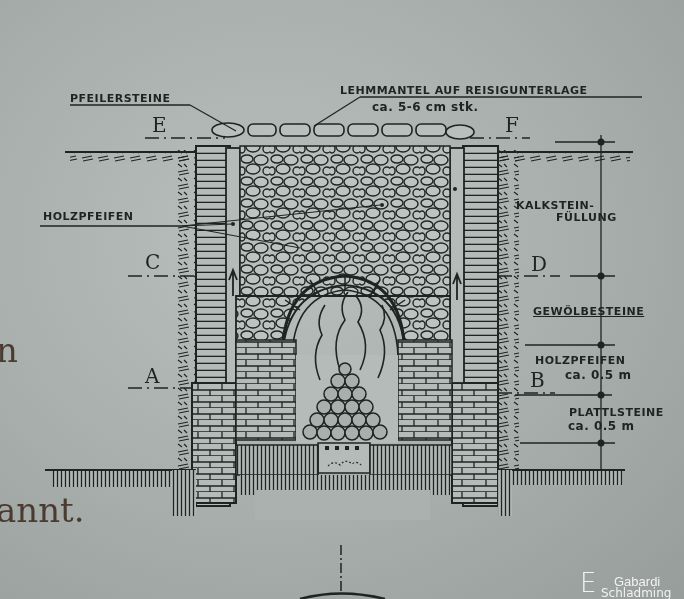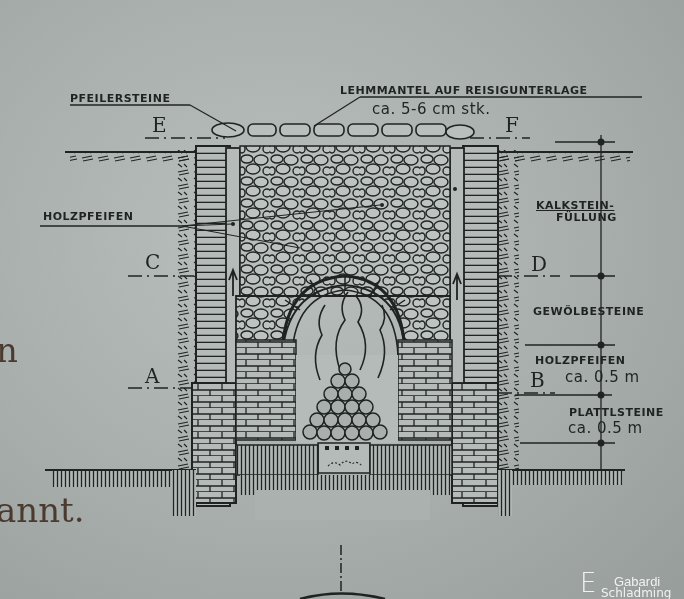--- a/index.html
+++ b/index.html
@@ -1,20 +1,20 @@
 <!DOCTYPE html>
 <html><head>
 <meta charset="utf-8">
 <style>
   html,body{margin:0;padding:0;}
   body{width:684px;height:599px;overflow:hidden;background:#a9b0ad;position:relative;font-family:"DejaVu Sans",sans-serif;}
   .bg{position:absolute;inset:0;background:radial-gradient(ellipse at 40% 40%,#b8bfbc 0%,#a7aeab 55%,#979d9a 100%);}
   svg.main{position:absolute;left:0;top:0;}
   .lbl{position:absolute;font-family:"DejaVu Sans",sans-serif;font-weight:bold;color:#1f2422;font-size:11px;letter-spacing:0.5px;white-space:nowrap;}
-  .sub{font-weight:normal;font-size:15px;}
+  .sub{font-weight:bold;font-size:12px;}
   .big{font-family:"DejaVu Serif",serif;font-weight:normal;font-size:20px;}
   .serif-text{position:absolute;font-family:"DejaVu Serif",serif;color:#4a3a30;font-size:34px;}
   .wm{position:absolute;color:#f2f2f2;}
   .wm-e{font-family:"DejaVu Sans",sans-serif;font-size:26px;font-weight:200;left:580px;top:570px;line-height:26px;}
   .wm-1{font-family:Liberation Sans, sans-serif;font-size:13px;left:614px;top:574px;}
   .wm-2{font-family:"DejaVu Sans",sans-serif;font-size:12px;left:601px;top:586px;}
 </style>
 </head>
 <body>
 
@@ -186,23 +186,23 @@
   </g>
 
   <line x1="341" y1="545" x2="341" y2="593" stroke="#1f2422" stroke-width="1.5" stroke-dasharray="10 3 2 3"></line>
   <path d="M300 599 Q341 588 385 599" fill="none" stroke="#1f2422" stroke-width="2.5"></path>
 </svg>
 
 <div class="lbl" style="left:70px;top:92px;">PFEILERSTEINE</div>
 <div class="lbl" style="left:340px;top:84px;">LEHMMANTEL AUF REISIGUNTERLAGE</div>
 <div class="lbl sub" style="left:372px;top:100px;">ca. 5-6 cm stk.</div>
 <div class="lbl" style="left:43px;top:210px;">HOLZPFEIFEN</div>
-<div class="lbl" style="left:536px;top:199px;text-decoration:underline;">KALKSTEIN-</div>
+<div class="lbl" style="left:516px;top:199px;">KALKSTEIN-</div>
 <div class="lbl" style="left:556px;top:211px;">FÜLLUNG</div>
-<div class="lbl" style="left:533px;top:305px;">GEWÖLBESTEINE</div>
+<div class="lbl" style="left:533px;top:305px;text-decoration:underline;">GEWÖLBESTEINE</div>
 <div class="lbl" style="left:535px;top:354px;">HOLZPFEIFEN</div>
 <div class="lbl sub" style="left:565px;top:368px;">ca. 0.5 m</div>
 <div class="lbl" style="left:569px;top:406px;">PLATTLSTEINE</div>
 <div class="lbl sub" style="left:568px;top:419px;">ca. 0.5 m</div>
 
 <div class="lbl big" style="left:152px;top:113px;">E</div>
 <div class="lbl big" style="left:505px;top:113px;">F</div>
 <div class="lbl big" style="left:145px;top:250px;">C</div>
 <div class="lbl big" style="left:531px;top:252px;">D</div>
 <div class="lbl big" style="left:145px;top:364px;">A</div>

